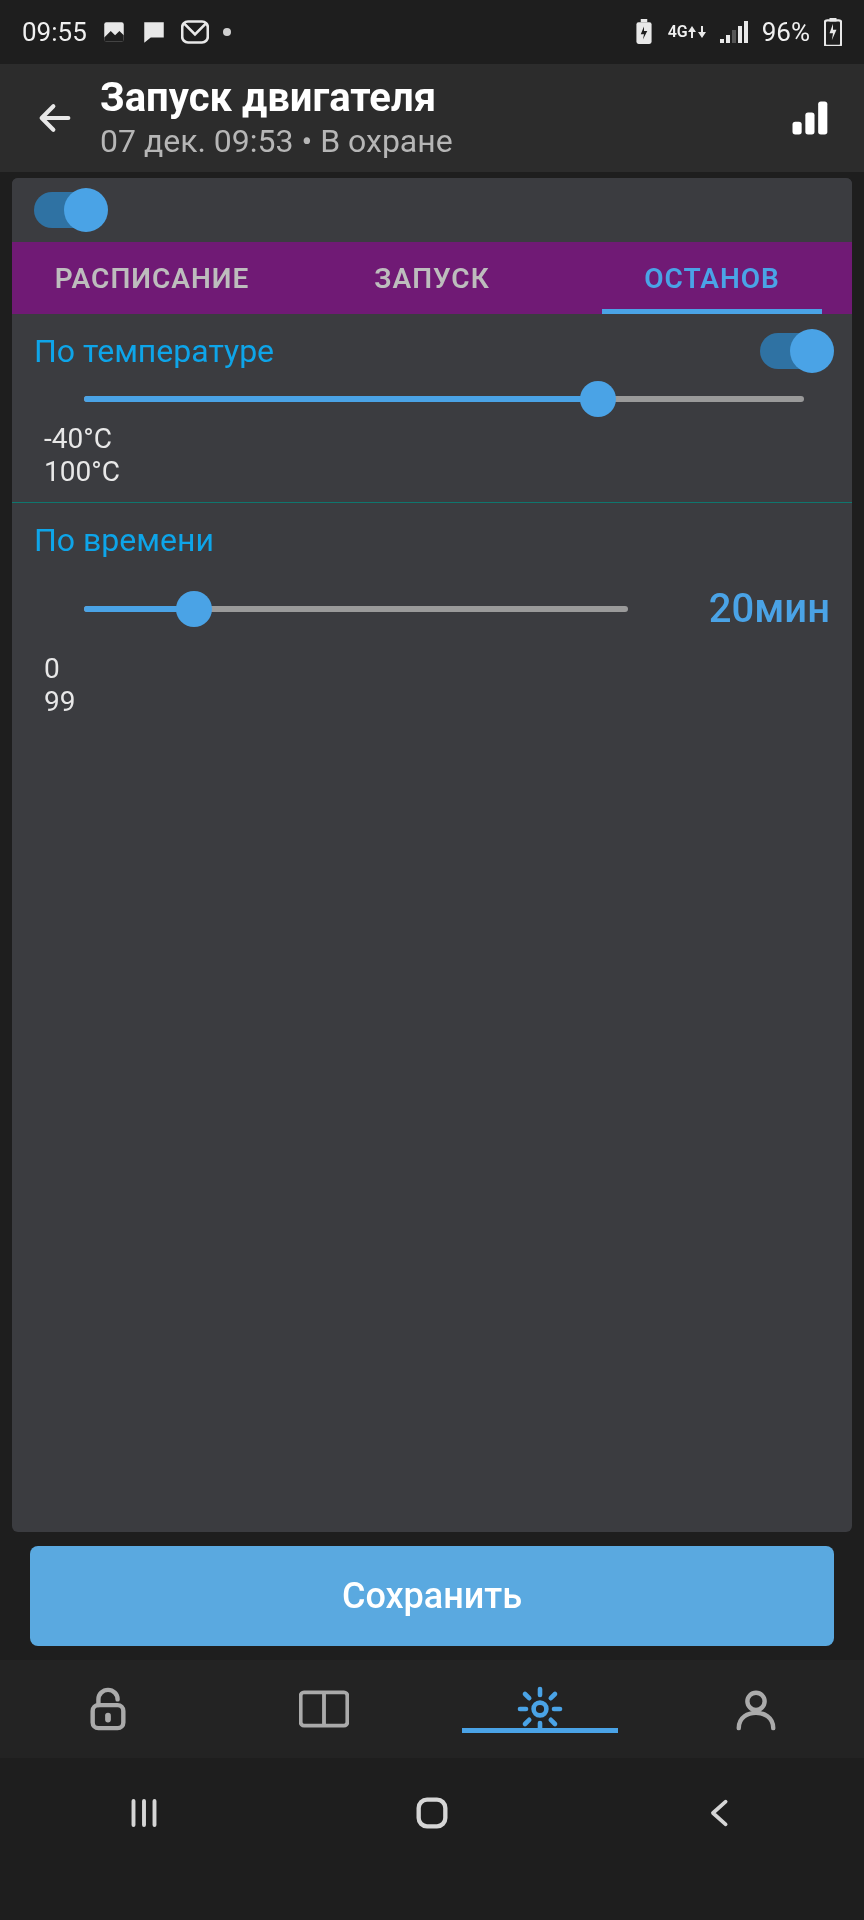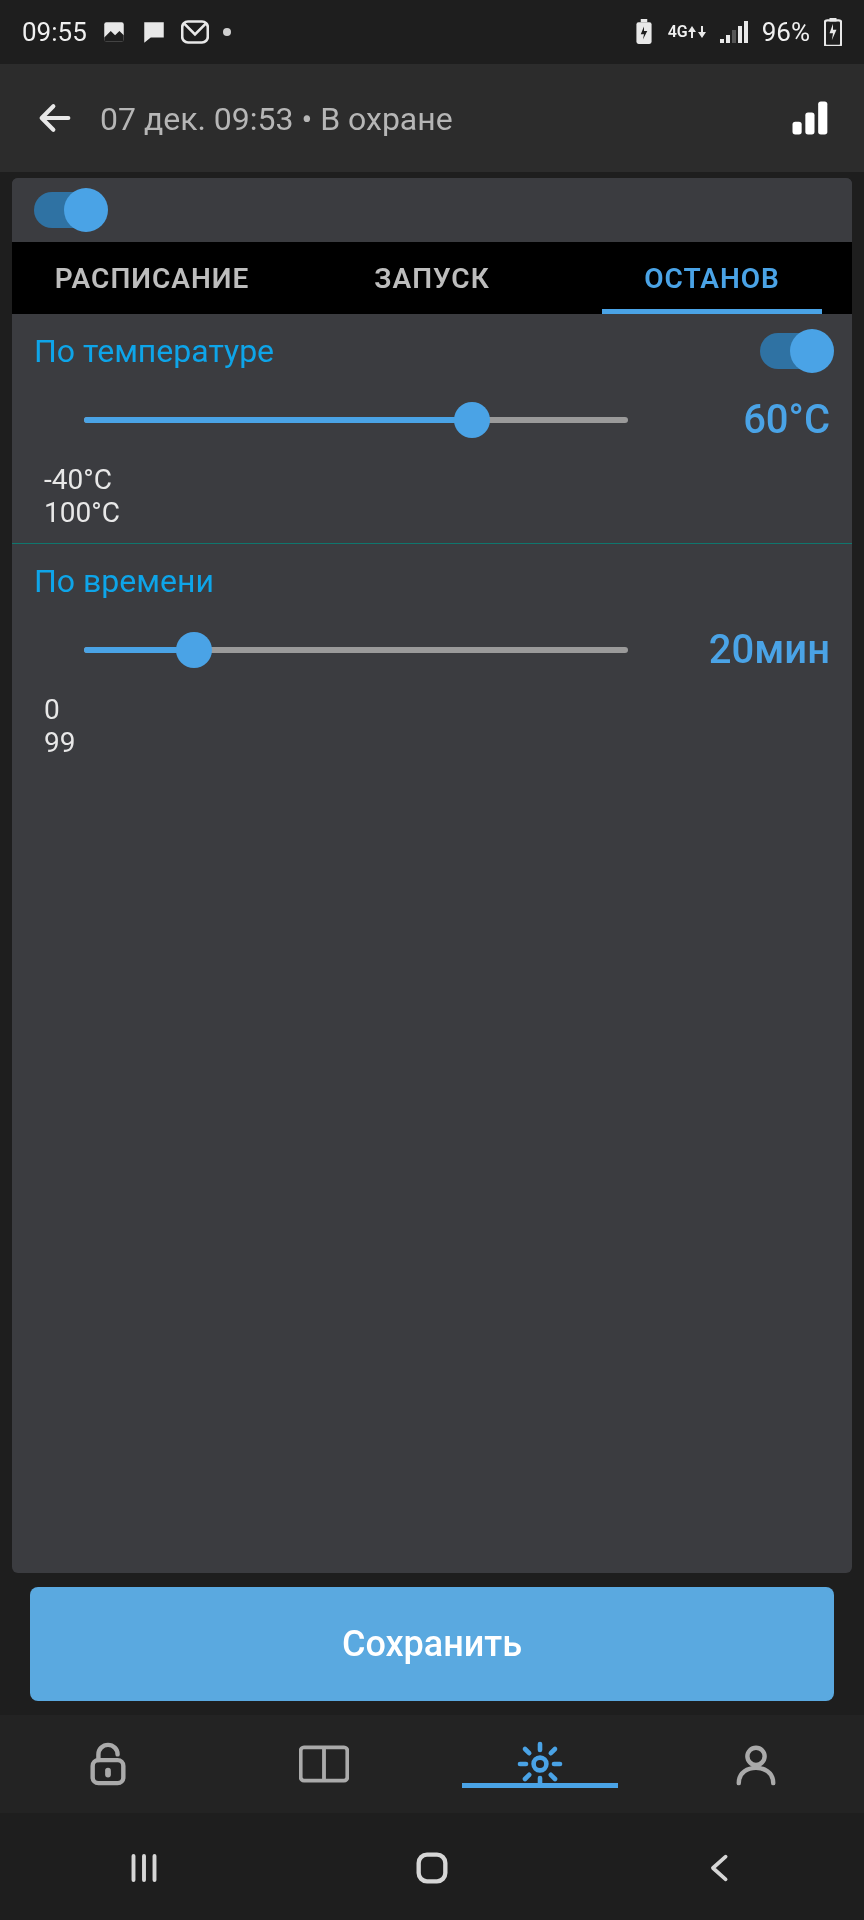--- a/index.html
+++ b/index.html
@@ -59,21 +59,21 @@
     display: flex; align-items: center; justify-content: space-between;
     padding: 14px 22px;
     font-size: 32px;
     color: #bdbdbd;
     background: #3b3c40;
   }
 
   
   .tabs {
     display: flex;
-    background: #000000;
+    background: #701a75;
     height: 72px;
   }
   .tab {
     flex: 1;
     display: flex; align-items: center; justify-content: center;
     font-size: 28px;
     letter-spacing: 1px;
     font-weight: 600;
     color: #bdbdbd;
   }
@@ -150,21 +150,21 @@
     flex-direction: column;
   }
 
   .card-body-fill {
     height: 800px;
   }
 
   
   .save-btn {
     margin: 14px 18px;
-    height: 114px;
+    height: 100px;
     background: #5aa9e0;
     border-radius: 8px;
     display: flex; align-items: center; justify-content: center;
     font-size: 36px; color: #fff; font-weight: 500;
   }
 
   
   .bottom-nav {
     height: 98px;
     background: #232323;
@@ -253,20 +253,21 @@
   </div>
 </div>
 
 <div class="app-header">
   <div class="back-btn">
     <svg width="40" height="40" viewBox="0 0 24 24">
         <path d="M20 12 H5 M11 5 L4 12 L11 19" fill="none" stroke="#e8e8e8" stroke-width="2.5" stroke-linecap="round" stroke-linejoin="round"></path>
       </svg>
   </div>
   <div class="header-text">
+    <div class="header-title">Запуск двигателя</div>
     <div class="header-sub">07 дек. 09:53 • В охране</div>
   </div>
   <div class="signal-btn">
     <svg width="44" height="44" viewBox="0 0 24 24">
         <rect x="3" y="14" width="5" height="7" rx="1.5" fill="#fff"></rect>
         <rect x="10" y="9" width="5" height="12" rx="1.5" fill="#fff"></rect>
         <rect x="17" y="3" width="5" height="18" rx="1.5" fill="#fff"></rect>
       </svg>
   </div>
 </div>
@@ -293,21 +294,20 @@
             <div class="knob"></div>
           </div>
       </div>
       <div class="slider-row">
         <div class="slider-wrap">
           <div class="slider-track">
             <div class="slider-fill" id="temp-fill" style="width: 71.4%;"></div>
             <div class="slider-thumb" id="temp-thumb" style="left: 71.4%;"></div>
           </div>
         </div>
-        <div class="slider-value">60°C</div>
       </div>
       <div class="slider-labels">
         <span>-40°C</span>
         <span>100°C</span>
       </div>
     </div>
 
     <div class="section">
       <div class="section-head">
         <span>По времени</span>

